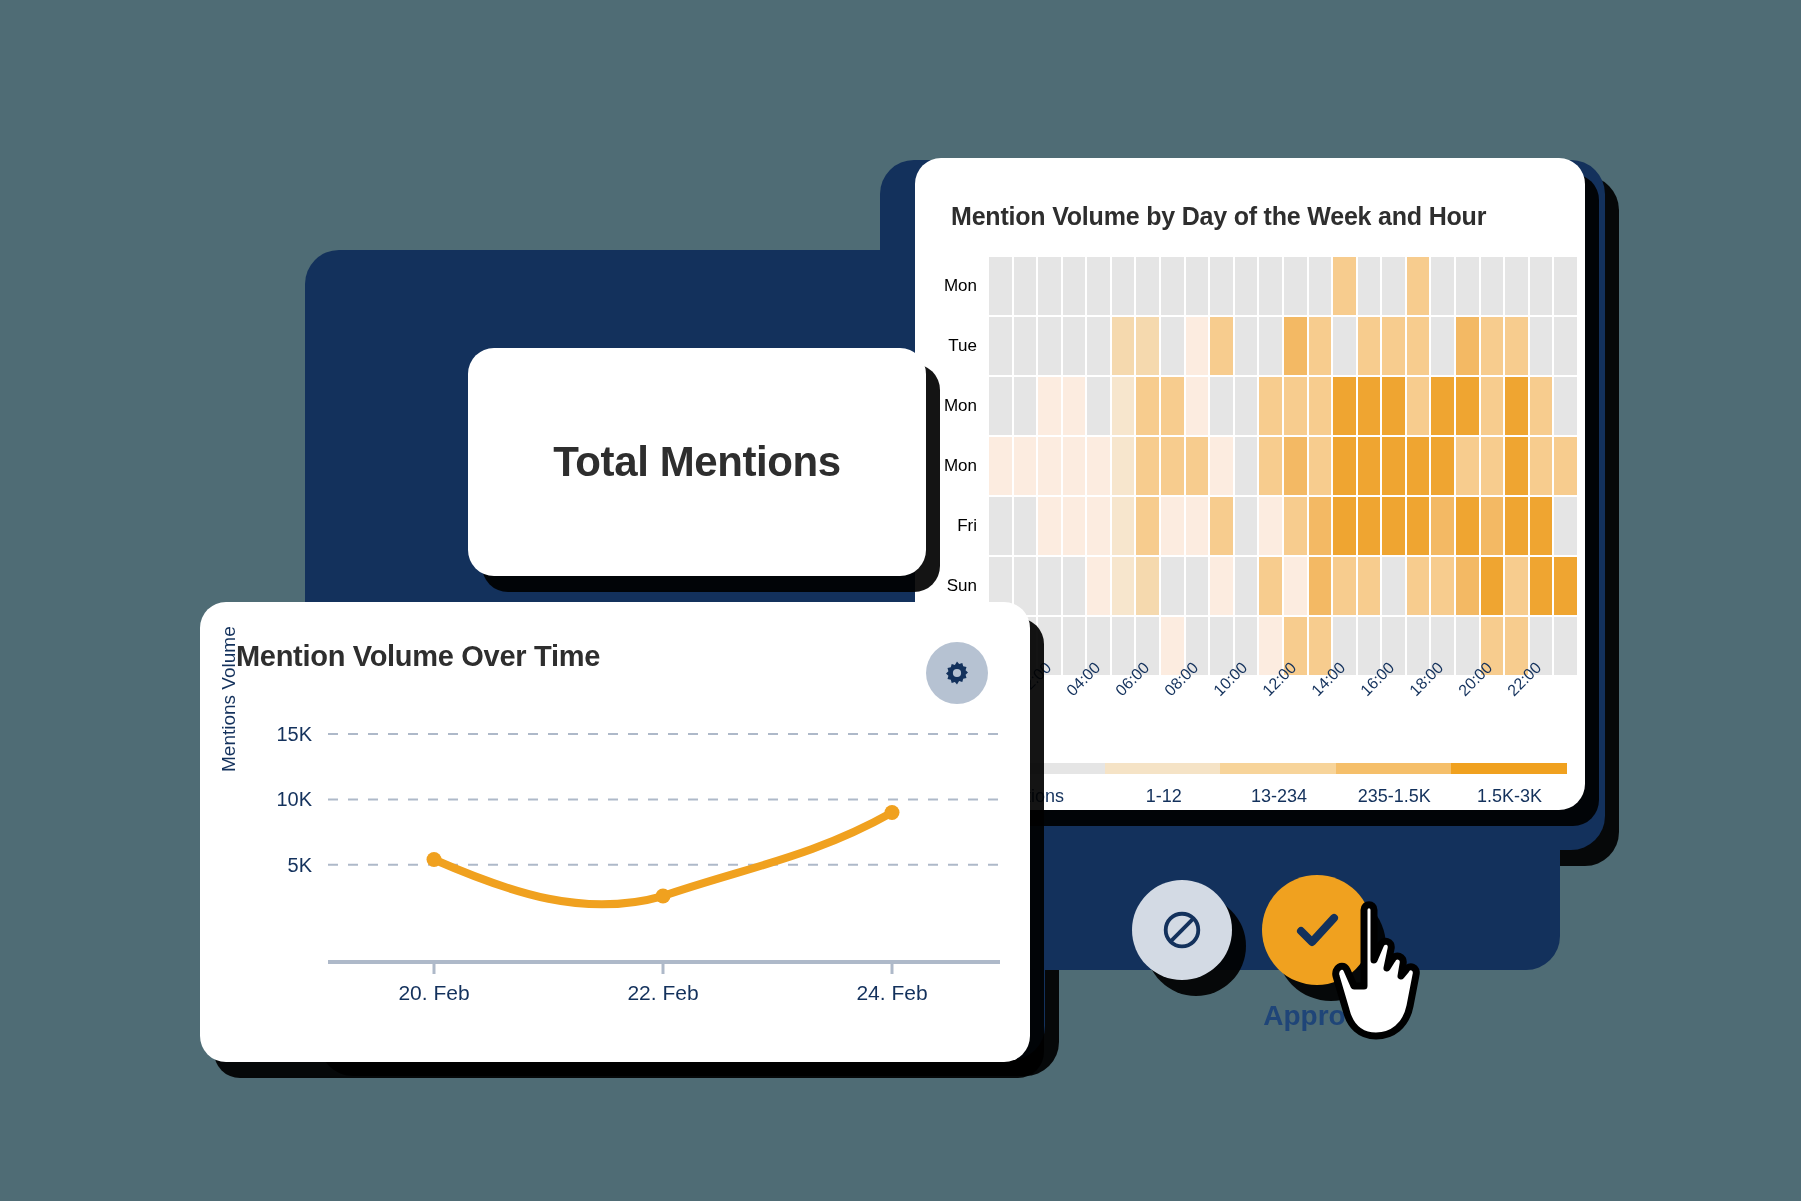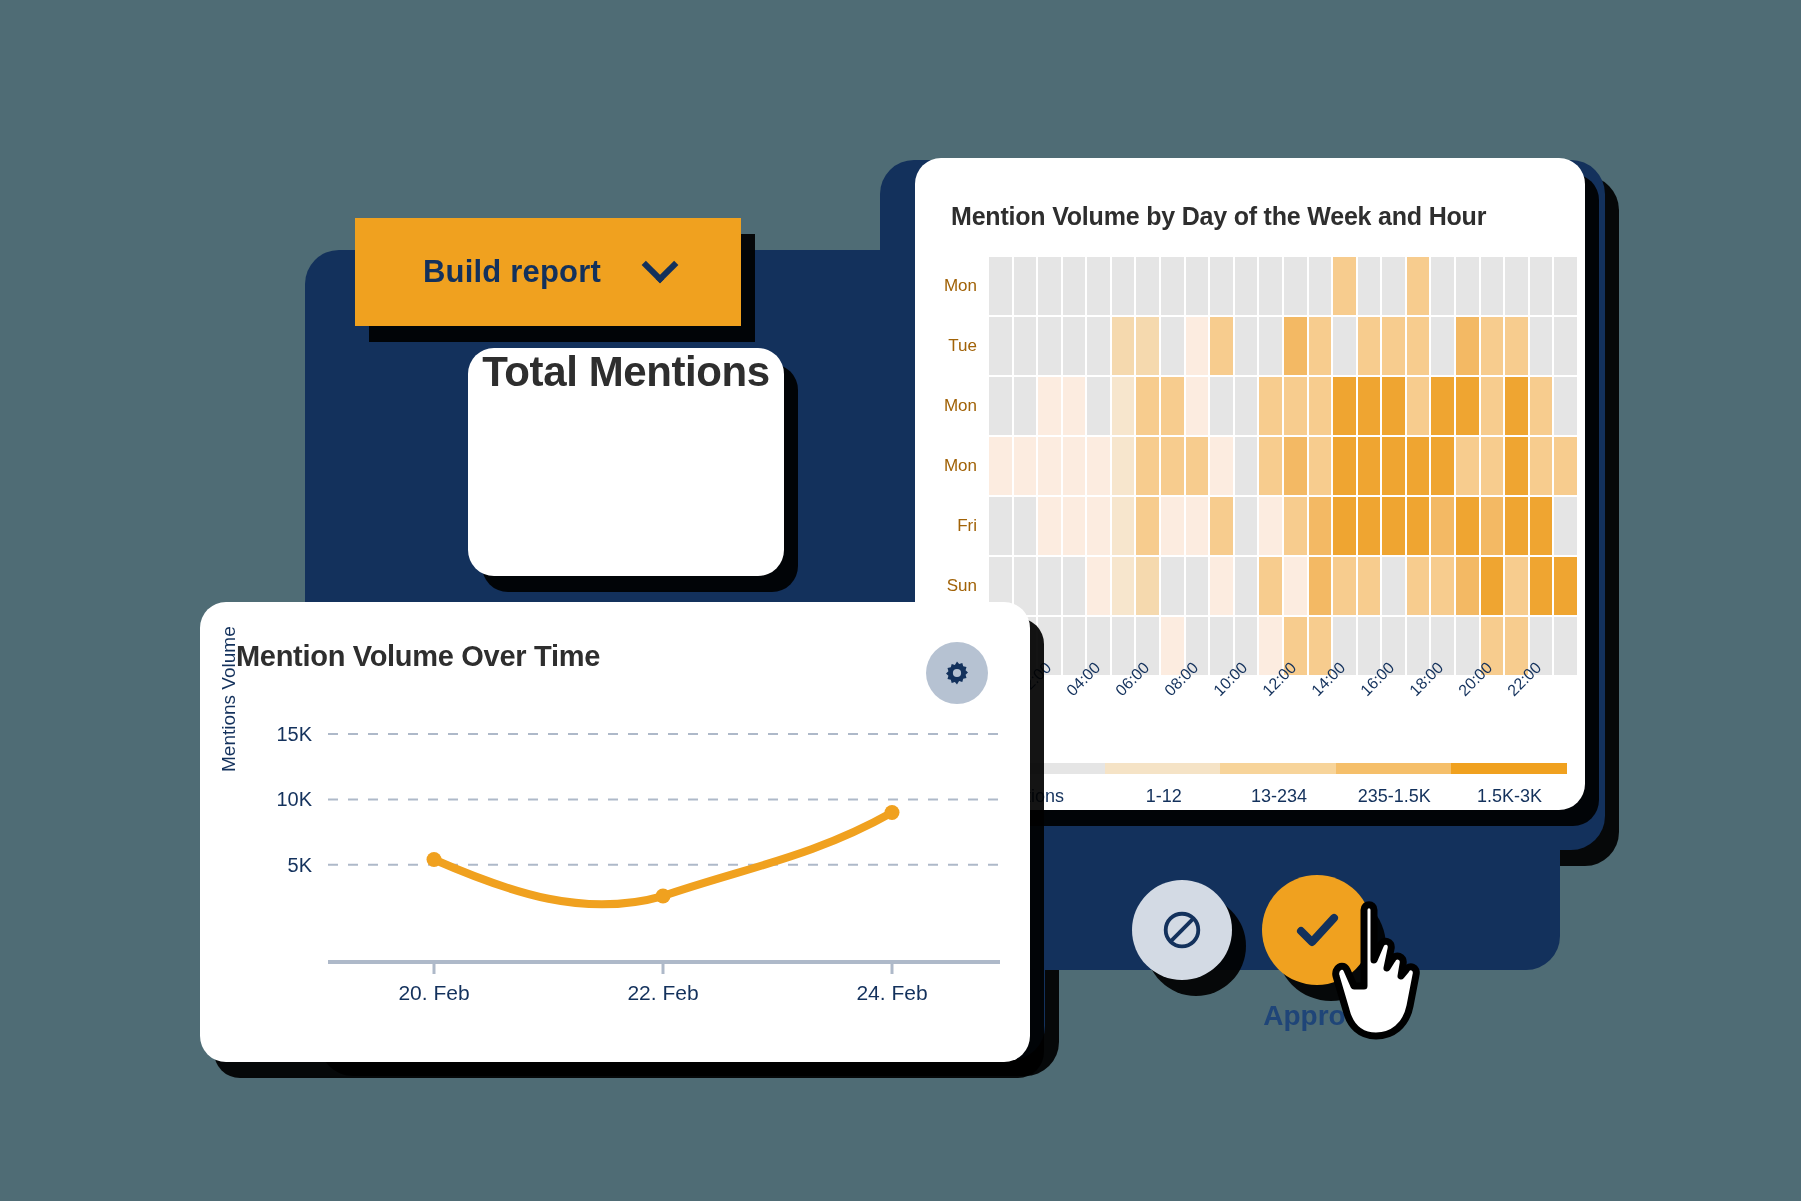--- a/index.html
+++ b/index.html
@@ -48,23 +48,23 @@
   }
   .chev {
     width: 26px; height: 26px;
     border-right: 6px solid #13315c;
     border-bottom: 6px solid #13315c;
     transform: rotate(45deg) translate(-5px,-5px);
   }
 
   
   #total-mentions-card {
-    left: 468px; top: 348px; width: 316px; height: 228px;
+    left: 468px; top: 348px; width: 458px; height: 228px;
     display: flex; flex-direction: column; align-items: center;
-    justify-content: flex-start; gap: 4px; z-index: 35;
+    justify-content: center; gap: 4px; z-index: 35;
   }
   #total-mentions-card .tm-title {
     font-size: 42px; font-weight: 700; color: #2e2e2e;
     letter-spacing: -0.4px;
   }
   #total-mentions-card .tm-value {
     font-size: 72px; font-weight: 800; color: #13315c;
     letter-spacing: -1px; line-height: 1.05;
   }
 
@@ -74,21 +74,21 @@
     z-index: 30; padding: 34px 0 0 0;
   }
   #heatmap-title {
     font-size: 25px; font-weight: 700; color: #2e2e2e;
     margin: 10px 0 0 36px; letter-spacing: -0.2px;
   }
   #heatmap-body { position: relative; margin-top: 26px; }
   .hm-row { display: flex; align-items: stretch; height: 58px; }
   .hm-row-label {
     width: 74px; min-width: 74px; padding-right: 12px;
-    font-size: 17px; color: #a16207; display: flex;
+    font-size: 17px; color: #000000; display: flex;
     align-items: center; justify-content: flex-end;
   }
   .hm-cells { display: flex; flex: 1; gap: 2px; padding-right: 8px; }
   .hm-cell { flex: 1; }
   .hm-rowgap { height: 2px; }
 
   #hm-xaxis {
     display: flex; margin-left: 74px; padding-right: 8px;
     height: 86px; position: relative;
   }
@@ -157,24 +157,20 @@
 </style>
 </head>
 <body>
 
 <div id="stage">
 
   <div class="navy-panel drop-shadow" id="navy-right"></div>
   <div class="navy-panel drop-shadow" id="navy-main"></div>
   <div class="navy-panel" id="navy-foot"></div>
 
-  <div id="build-report-button" class="drop-shadow">
-    <span class="br-label">Build report</span>
-    <span class="chev"></span>
-  </div>
 
   <div class="card drop-shadow" id="total-mentions-card">
     <div class="tm-title">Total Mentions</div>
   </div>
 
   <div class="card drop-shadow" id="heatmap-card">
     <div id="heatmap-title">Mention Volume by Day of the Week and Hour</div>
     <div id="heatmap-body">
         <div class="hm-row">
           <div class="hm-row-label">Mon</div>

